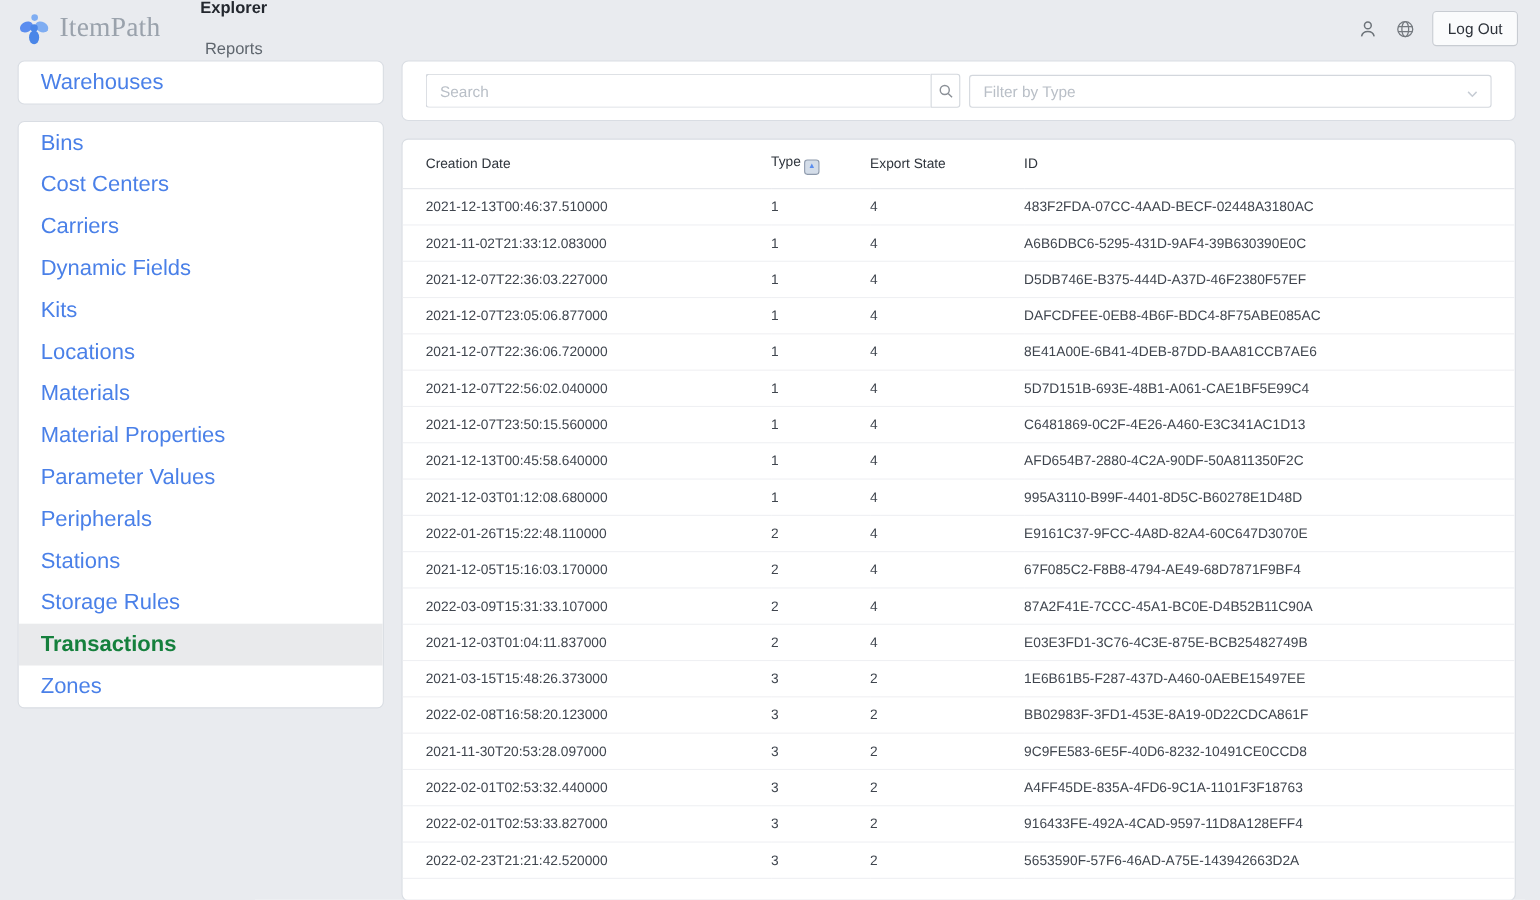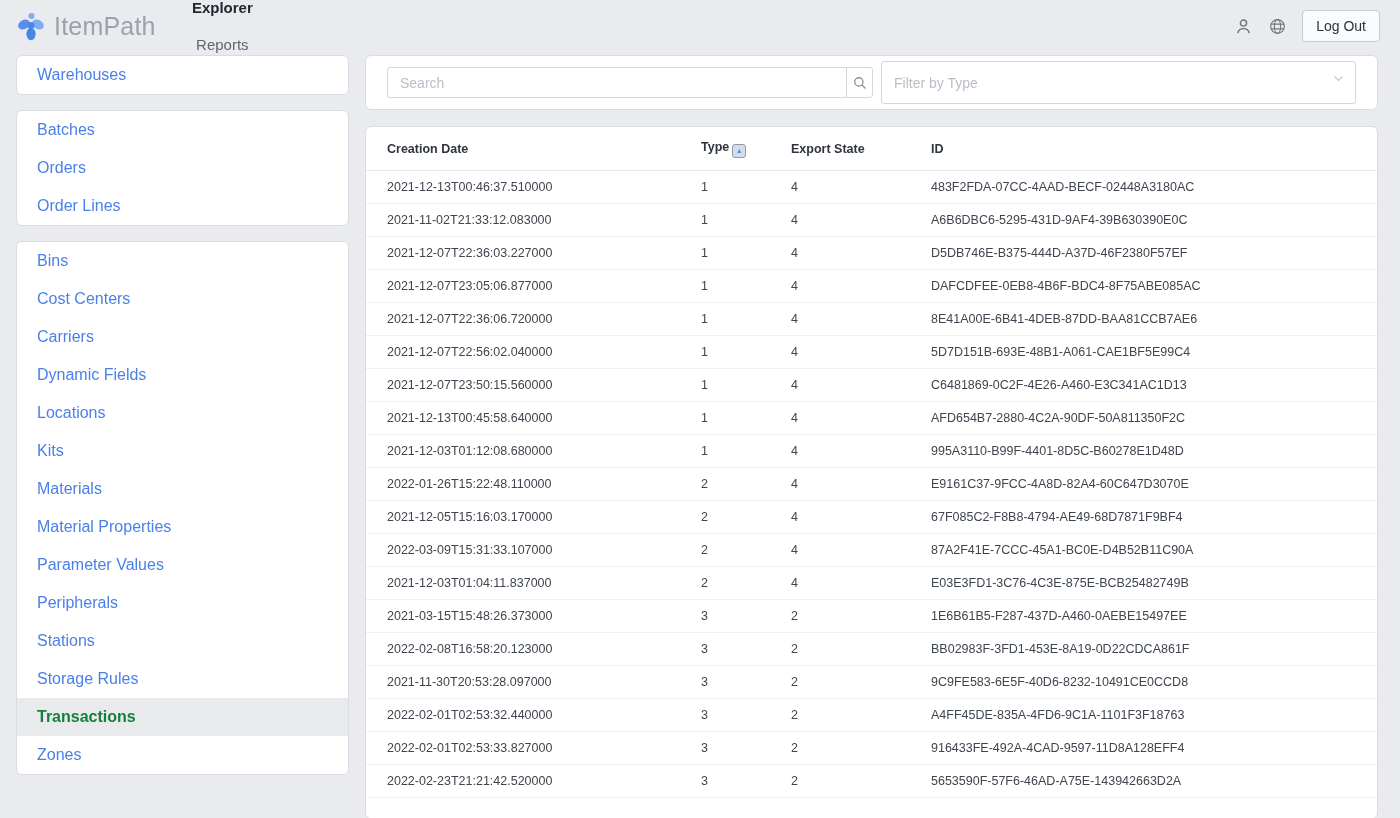--- a/index.html
+++ b/index.html
@@ -8,70 +8,70 @@
     background:#e9ebef;
     font-family:"Liberation Sans", sans-serif;
     color:#3f454e;
     position:relative;
   }
 
   
   .topbar {
     height:52px; display:flex; align-items:center; padding:0 20px 0 16px;
   }
-  .brand { display:flex; align-items:center; gap:8px; cursor:pointer; }
+  .brand { display:flex; align-items:center; gap:8px; cursor:pointer;font-family:Liberation Serif, serif; }
   .brand-name { font-size:25px; color:#9aa2ac; font-weight:500; letter-spacing:.2px; }
   .nav { display:flex; align-items:center; gap:20px; margin-left:30px;flex-direction:column; }
   .nav-item { font-size:15px; color:#5f666e; cursor:pointer; }
   .nav-item.active { color:#23272e; font-weight:700; }
   .top-right { margin-left:auto; display:flex; align-items:center; gap:16px; }
   .icon-btn { width:18px; height:18px; display:flex; align-items:center; justify-content:center; cursor:pointer; }
   .logout-btn {
     background:#fafbfc; border:1px solid #c8ccd2; border-radius:4px;
     padding:7px 13px; font-size:14px; color:#2d323a; cursor:pointer;
     font-family:"Liberation Sans", sans-serif;
   }
 
   
   .sidebar { position:absolute; left:16px; top:55px; width:333px; display:flex; flex-direction:column; gap:15px; }
   .card { background:#fff; border:1px solid #d9dde3; border-radius:6px; overflow:hidden; }
   .side-item {
     height:38px; display:flex; align-items:center; padding:0 20px;
-    font-size:16px; color:#4a80e8; cursor:pointer; white-space:nowrap;
+    font-size:20px; color:#4a80e8; cursor:pointer; white-space:nowrap;
   }
   .side-item.active { color:#15803d; font-weight:700; background:#e9eaec; }
 
   .main { position:absolute; left:365px; top:55px; width:1013px; }
 
   
   .toolbar-card { height:55px; display:flex; align-items:center; padding:16px 21px; }
   .search-wrap { display:flex; align-items:stretch; }
   .search-input {
     width:459px; height:31px; border:1px solid #d3d7dd; border-right:none;
     border-radius:3px 0 0 3px; padding:0 12px; font-size:14px; color:#3f454e;
     font-family:"Liberation Sans", sans-serif; outline:none; background:#fff;
   }
   .search-input::placeholder { color:#b9bfc7; }
   .search-btn {
     width:27px; height:31px; border:1px solid #d3d7dd; border-radius:0 3px 3px 0;
     background:#fff; display:flex; align-items:center; justify-content:center; cursor:pointer;
   }
   .filter-select {
-    margin-left:8px; flex:1; height:43px; border:1px solid #d3d7dd; border-radius:3px;
+    margin-left:8px; flex:1; height:30px; border:1px solid #d3d7dd; border-radius:3px;
     background:#fff; display:flex; align-items:center; padding:0 12px;
     font-size:14px; color:#b9bfc7; position:relative; cursor:pointer;
   }
   .filter-chevron { position:absolute; right:11px; top:9px; }
 
   
   .table-card { margin-top:16px; height:693px; }
   table { width:100%; border-collapse:collapse; table-layout:fixed; }
   col.c1 { width:335px; } col.c2 { width:90px; } col.c3 { width:140px; }
   th {
-    text-align:left; font-size:12.5px; font-weight:700; color:#2f353d;
+    text-align:left; font-size:12.5px; font-weight:400; color:#2f353d;
     padding:13px 0 12px 0; border-bottom:1px solid #e5e7eb; cursor:pointer; white-space:nowrap;
   }
   td {
     font-size:12.5px; color:#3f454e; padding:9px 0; border-bottom:1px solid #eff0f3;
     white-space:nowrap; overflow:hidden;
   }
   th:first-child, td:first-child { padding-left:21px; }
   .sort-badge {
     display:inline-flex; align-items:center; justify-content:center;
     width:14px; height:14px; margin-left:3px; vertical-align:-2px;
@@ -119,31 +119,26 @@
     </span>
     <button class="logout-btn">Log Out</button>
   </div>
 </div>
 
 <div class="sidebar">
     <div class="card">
       <div class="side-item">Warehouses</div>
     </div>
     <div class="card">
-      <div class="side-item">Batches</div>
-      <div class="side-item">Orders</div>
-      <div class="side-item">Order Lines</div>
-    </div>
-    <div class="card">
       <div class="side-item">Bins</div>
       <div class="side-item">Cost Centers</div>
       <div class="side-item">Carriers</div>
       <div class="side-item">Dynamic Fields</div>
+      <div class="side-item">Kits</div>
       <div class="side-item">Locations</div>
-      <div class="side-item">Kits</div>
       <div class="side-item">Materials</div>
       <div class="side-item">Material Properties</div>
       <div class="side-item">Parameter Values</div>
       <div class="side-item">Peripherals</div>
       <div class="side-item">Stations</div>
       <div class="side-item">Storage Rules</div>
       <div class="side-item active">Transactions</div>
       <div class="side-item">Zones</div>
     </div>
   </div>

